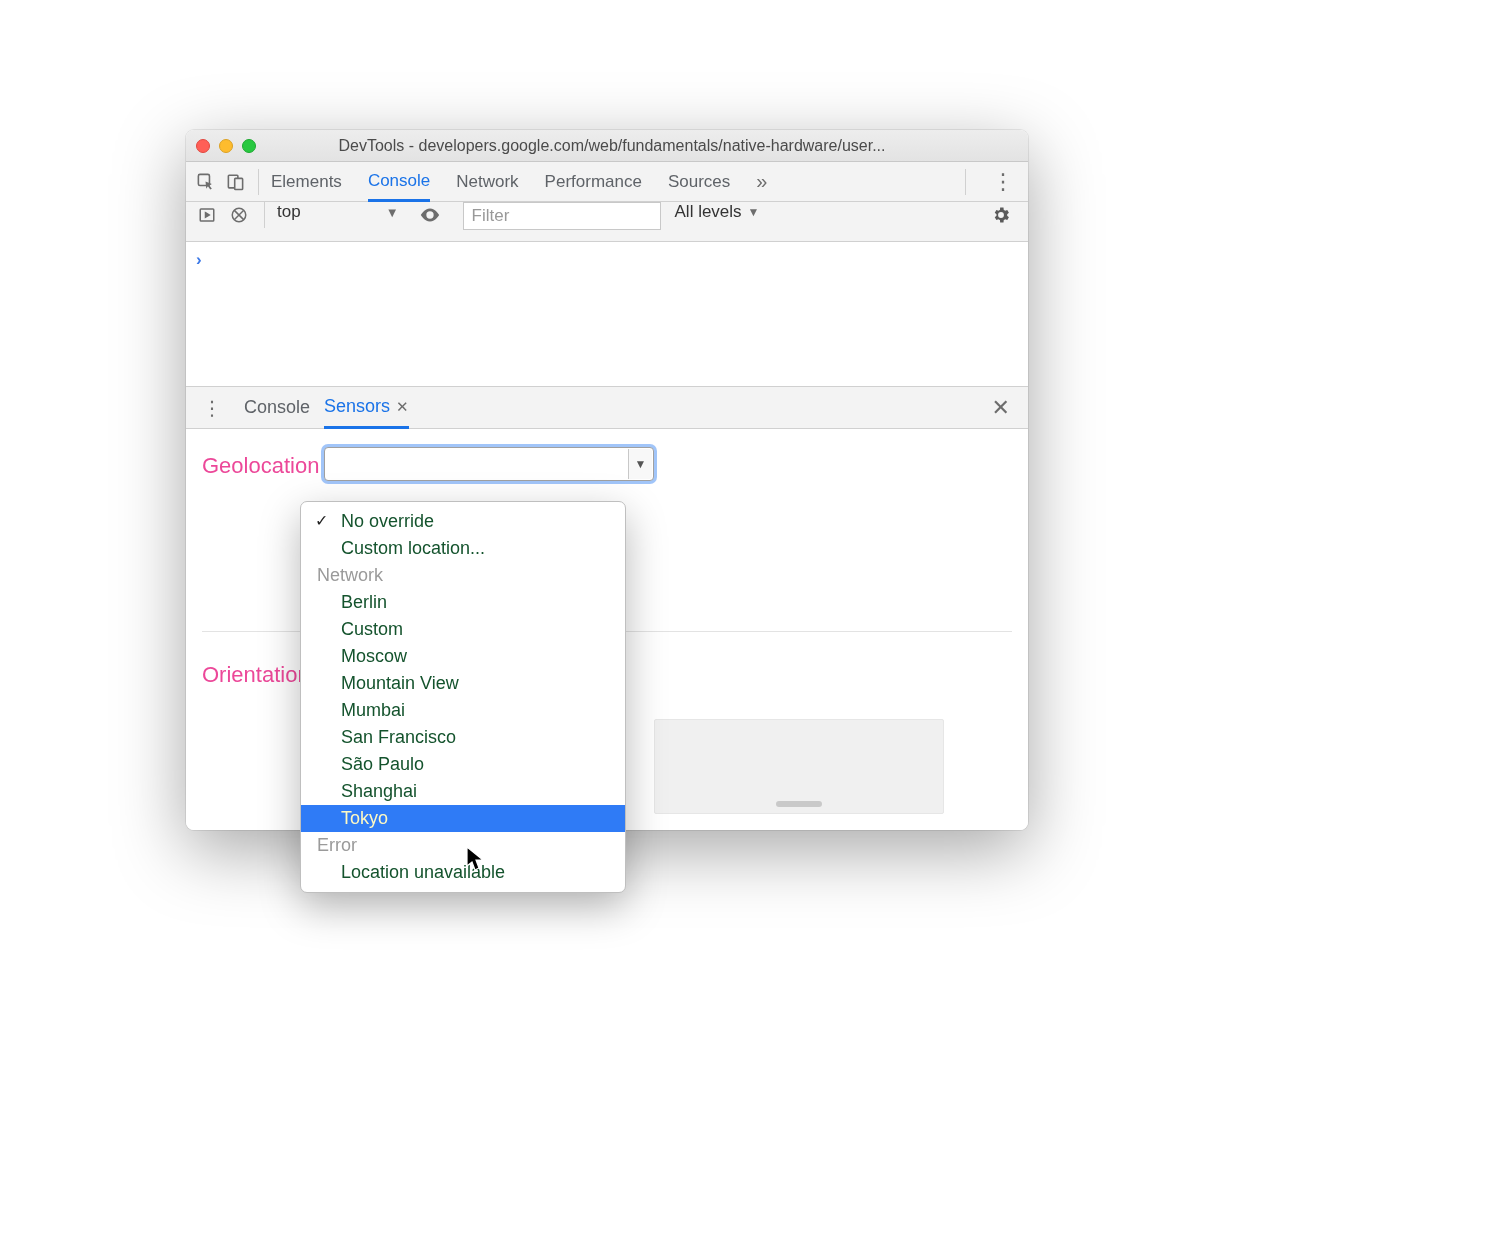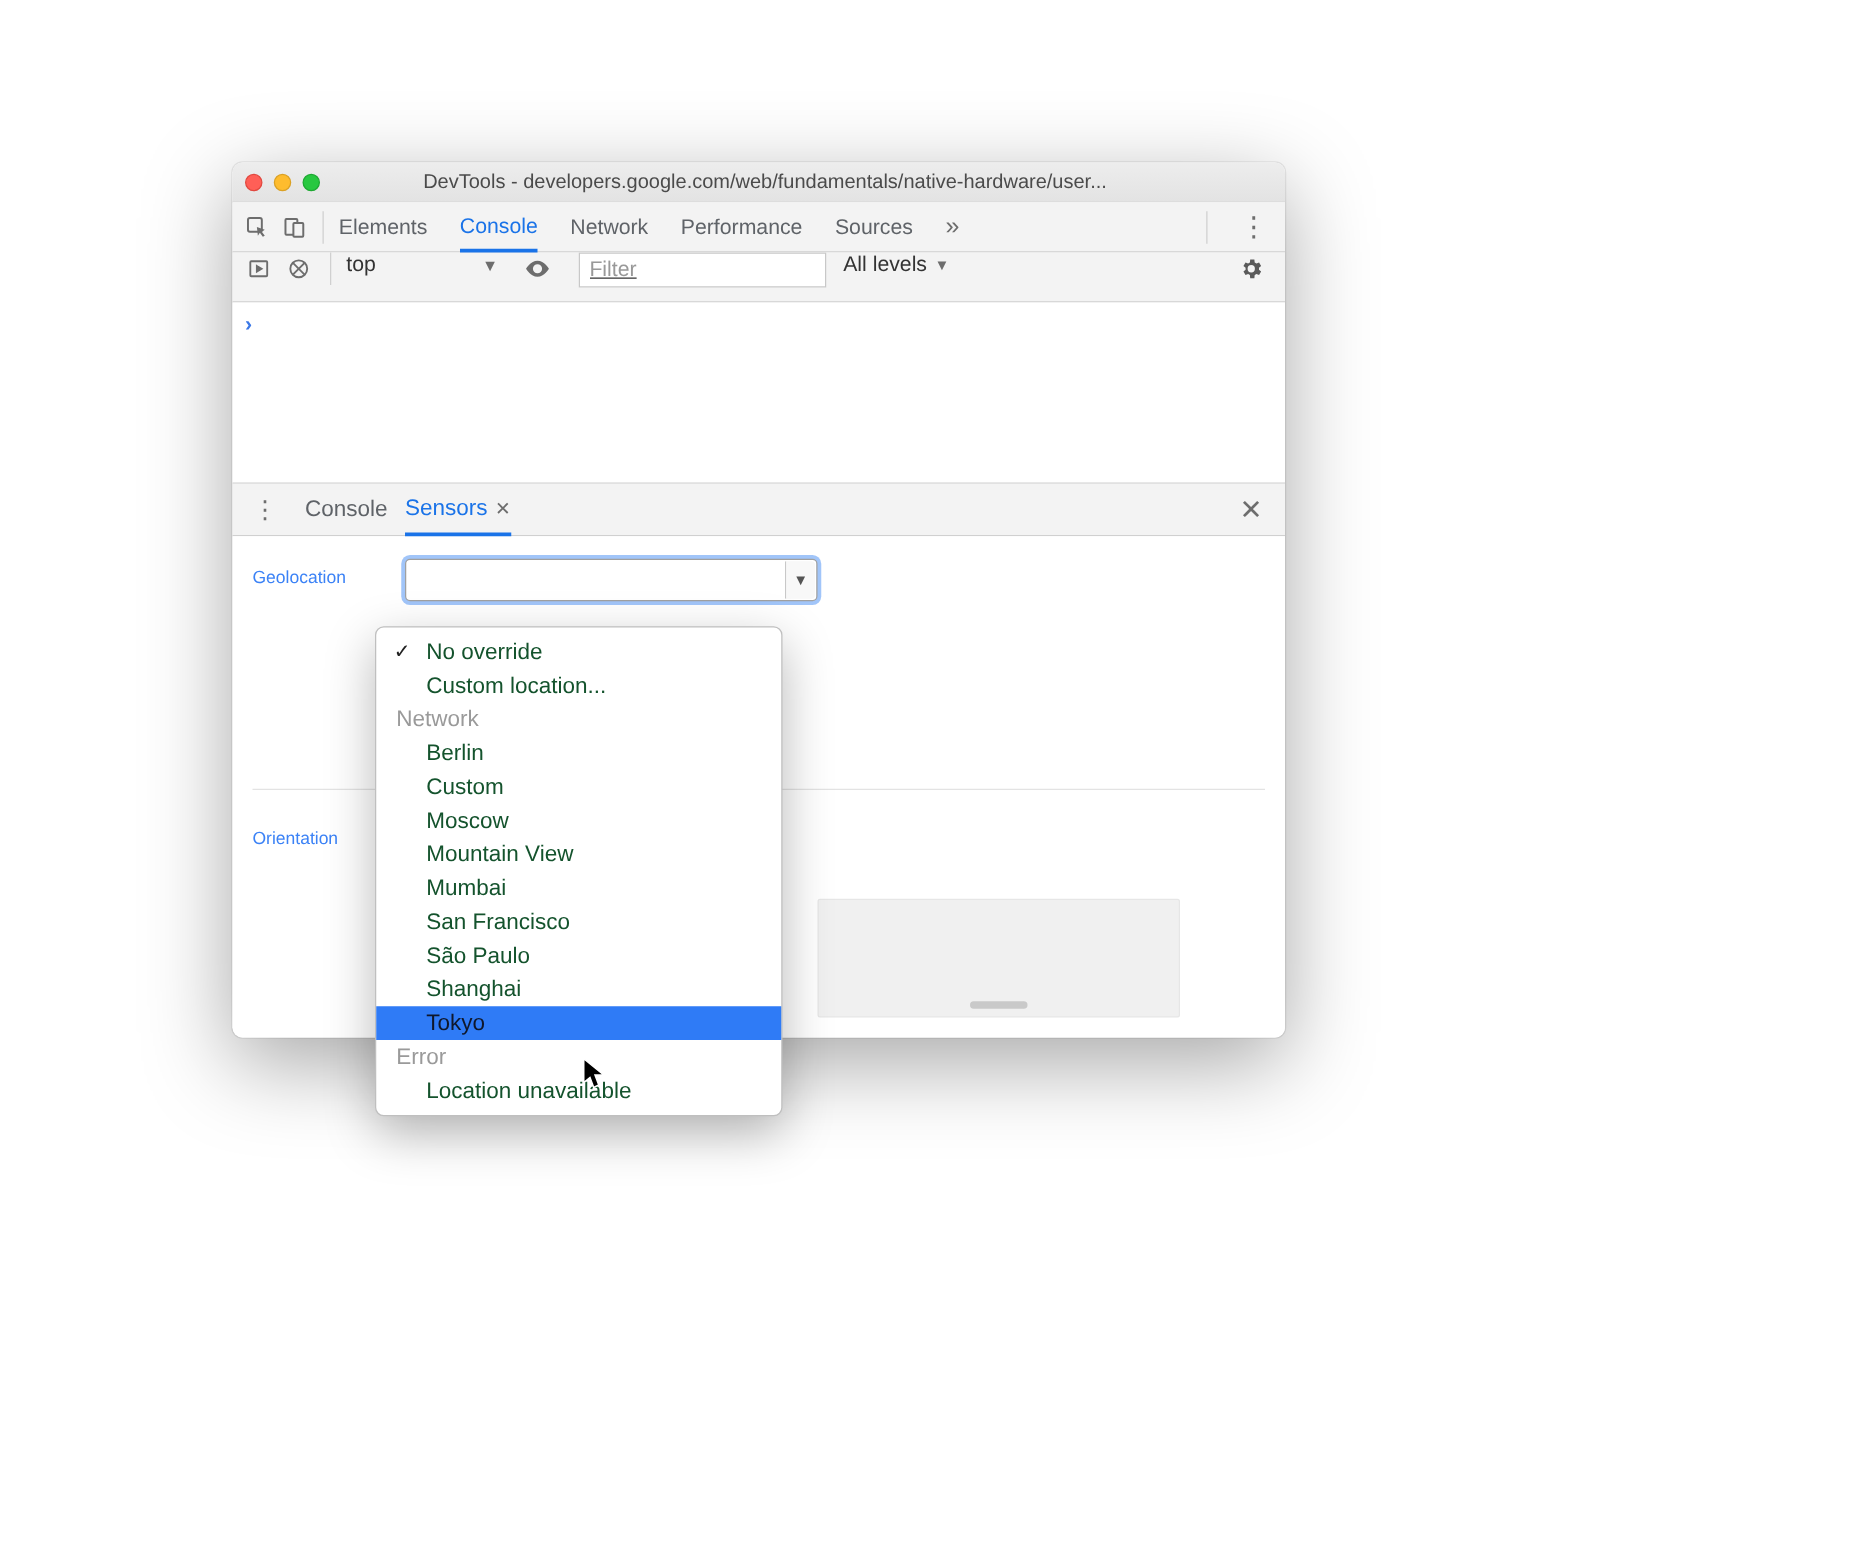--- a/index.html
+++ b/index.html
@@ -66,42 +66,42 @@
     background:#f3f3f3;
     border-bottom:1px solid #d0d0d0;
     display:flex; align-items:flex-start; padding:0 8px;
   }
   .ficon { width:26px;height:26px;display:flex;align-items:center;justify-content:center;color:#6d6d6d;margin-right:6px;cursor:pointer;}
   .ctx-select { display:flex;align-items:center;gap:85px;font-size:17px;color:#333;background:transparent;border:none;margin-left:6px;cursor:pointer;}
   .ctx-select .caret { color:#6d6d6d; font-size:13px;}
   .eye { margin-left:18px; color:#6d6d6d; }
   .filter-input {
     margin-left:14px; width:198px; height:28px; border:1px solid #c8c8c8;
-    background:#fff; font-size:17px; color:#333; padding:0 8px;text-decoration:underline;
+    background:#fff; font-size:17px; color:#333; padding:0 8px;
   }
   .filter-input::placeholder{color:#999;}
   .levels { margin-left:14px; font-size:17px; color:#333; display:flex;align-items:center;gap:6px;cursor:pointer;}
   .gear { margin-left:auto; color:#5a5a5a; }
   
   .console-body { height: 145px; background:#fff; border-bottom:1px solid #d0d0d0; padding:8px 10px;}
   .prompt { color:#3b78e7; font-weight:700; font-size:17px;}
   
   .drawer-tabs {
     height: 42px; background:#f3f3f3; border-bottom:1px solid #d0d0d0;
     display:flex; align-items:center; padding:0 8px;
   }
   .drawer-tabs .kebab2 { font-size:20px;color:#6d6d6d;padding:0 8px;cursor:pointer;}
   .dtab { font-size:18px;color:#5f6368;height:100%;display:flex;align-items:center;margin-left:14px;cursor:pointer;}
   .dtab.active{ color:#1a73e8; border-bottom:3px solid #1a73e8; margin-bottom:-1px; font-weight:500;}
   .dtab .xsmall{ font-size:15px;margin-left:6px;color:#6d6d6d;}
   .drawer-close { margin-left:auto; font-size:22px;color:#6d6d6d;padding:0 10px;cursor:pointer;}
   
   .drawer-body { background:#fff; padding:18px 16px 0 16px; height: calc(100% - 32px - 40px - 40px - 145px - 42px); overflow:visible; border-radius:0 0 8px 8px;}
   .row { display:flex; align-items:flex-start; margin-bottom:30px;}
-  .row-label { width:122px; font-size:14px; color:#3b82f6; padding-top:6px;}
+  .row-label { width:122px; font-size:22px; color:#ec4899; padding-top:6px;}
   .select-box {
     position:relative;
     width:330px; height:34px; border:1px solid #a0a0a0; border-radius:4px;
     background:#fff; box-shadow:0 0 0 3px rgba(83,149,244,0.55);
     display:flex; align-items:center; padding:0 10px;
     font-size:17px; color:#333; cursor:pointer;
   }
   .select-caret {
     position:absolute; right:1px; top:1px; bottom:1px; width:24px;
     border-left:1px solid #c8c8c8; display:flex;align-items:center;justify-content:center;
@@ -128,21 +128,21 @@
     box-shadow: 0 14px 40px rgba(0,0,0,0.28);
     padding: 6px 0;
     z-index: 50;
     font-size:18px;
   }
   .opt { padding: 3px 16px 3px 40px; color:#14532d; position:relative; cursor:pointer;}
   .opt.check::before{
     content:"✓"; position:absolute; left:14px; top:3px; font-size:16px; color:#222;
   }
   .opt.group { color:#9a9a9a; cursor:default; padding-left:16px;}
-  .opt.hl { background:#2f7bf6; color:#0f172a;}
+  .opt.hl { background:#2f7bf6; color:#fef9c3;}
   
   .cursor {
     position:absolute; left:466px; top:846px; z-index:100;
   }
 </style>
 </head>
 <body>
 
 <div class="window">
 

